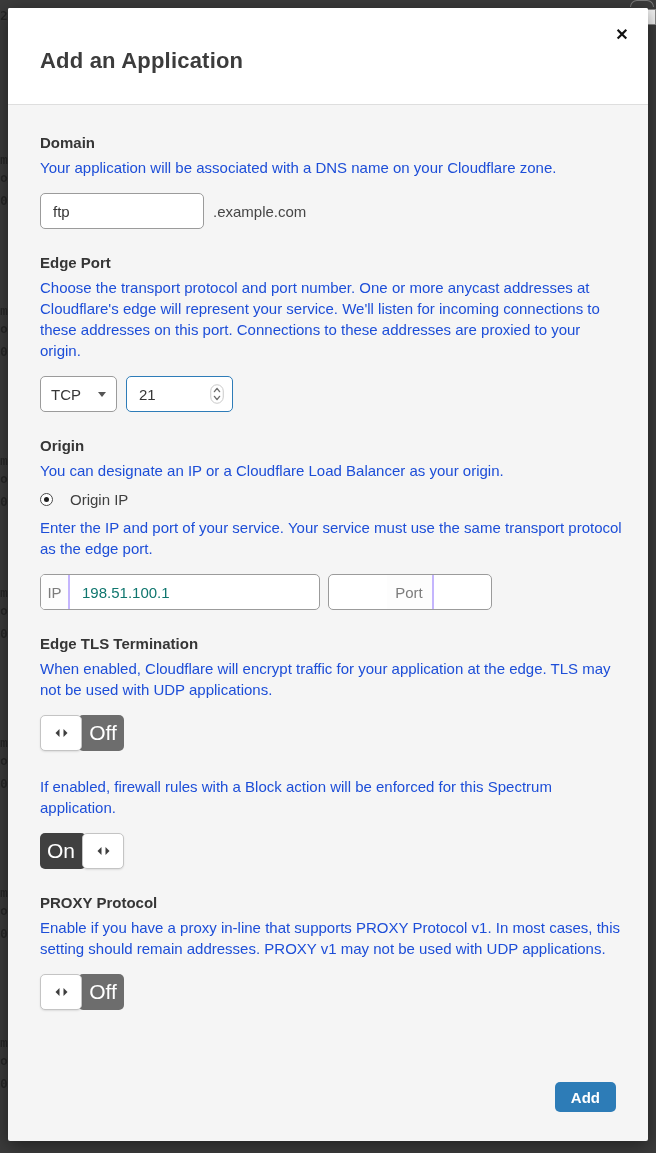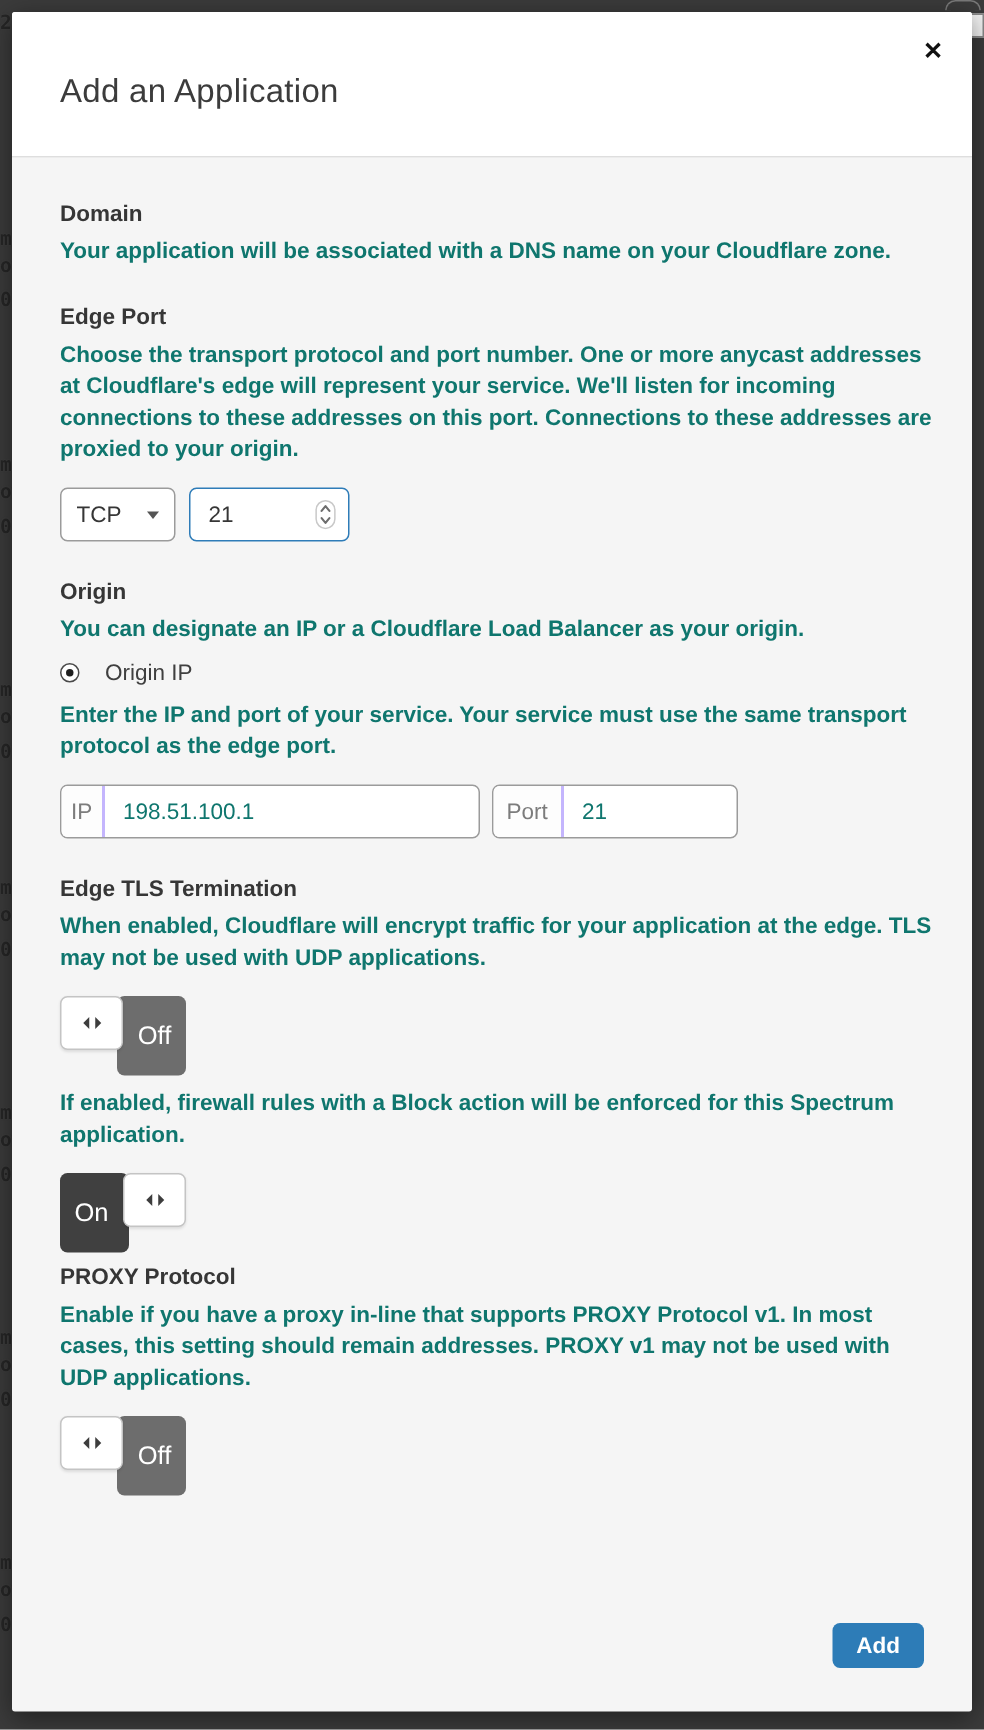--- a/index.html
+++ b/index.html
@@ -33,36 +33,36 @@
     background:#f5f5f5;border-radius:2px;
     box-shadow:0 4px 18px rgba(0,0,0,.45);
     overflow:hidden;
   }
   .modal-header{
     position:relative;height:96px;background:#ffffff;
     border-bottom:1px solid #dedede;
   }
   .modal-title{
     position:absolute;left:32px;top:40px;
-    font-size:22px;font-weight:400;color:#3c3c3c;letter-spacing:.2px;
+    font-size:22px;font-weight:700;color:#3c3c3c;letter-spacing:.2px;
   }
   .close-btn{
     position:absolute;right:12px;top:12px;width:28px;height:28px;
     display:flex;align-items:center;justify-content:center;
     font-size:16px;font-weight:700;color:#111;cursor:pointer;
     background:transparent;border:none;
   }
   .modal-body{padding:29px 24px 0 32px;position:relative;}
   .section{margin:0 0 0 0;}
   .section + .section{margin-top:25px;}
   .sec-heading{
     font-size:15px;font-weight:700;color:#363636;margin:0 0 6px 0;
   }
   .desc{
-    font-size:15px;font-weight:700;color:#0f766e;line-height:21px;
+    font-size:15px;font-weight:400;color:#1d4ed8;line-height:21px;
     margin:0 0 15px 0;max-width:592px;
   }
   .note{margin-top:5px;}
   
   .text-input,.select-box,.num-input,.group-input{
     background:#fff;border:1px solid #9b9b9b;border-radius:5px;
     height:36px;box-sizing:border-box;display:flex;align-items:center;
     font-size:15px;color:#363636;
   }
   .text-input{width:164px;padding:0 12px;}
@@ -85,34 +85,34 @@
     border-radius:50%;background:#1f1f1f;
   }
   .radio.disabled{border-color:#d7d7d7;}
   .radio-label{font-size:15px;color:#3f3f3f;}
   .radio-row.disabled .radio-label{color:#b9b9b9;}
   .radio-row.disabled{cursor:default;}
   
   .group-row{display:flex;align-items:center;margin-top:15px;}
   .group-input{padding:0;overflow:hidden;}
   .group-ip{width:280px;}
-  .group-port{width:164px;margin-left:8px;}
+  .group-port{width:164px;margin-left:8px;flex-direction:column;}
   .group-prefix{
     color:#7c7c7c;font-size:15px;display:flex;align-items:center;justify-content:center;
     height:100%;border-right:2px solid #c4b5fd;background:#fdfdfd;flex:0 0 auto;
   }
   .group-ip .group-prefix{width:27px;}
   .group-port .group-prefix{width:45px;}
   .group-value{padding:0 12px;color:#0f766e;text-align:right;}
   
   .toggle{position:relative;width:84px;height:36px;cursor:pointer;}
   .toggle-state{
-    position:absolute;top:0;height:53px;width:46px;border-radius:5px;
+    position:absolute;top:0;height:36px;width:46px;border-radius:5px;
     display:flex;align-items:center;justify-content:center;
-    font-size:17px;color:#fff;box-sizing:border-box;
+    font-size:21px;color:#fff;box-sizing:border-box;
   }
   .toggle.off .toggle-state{right:0;background:#6d6d6d;padding-left:4px;}
   .toggle.on  .toggle-state{left:0;background:#404040;padding-right:4px;}
   .toggle-handle{
     position:absolute;top:0;width:42px;height:36px;background:#fff;
     border:1px solid #c4c4c4;border-radius:5px;box-sizing:border-box;
     display:flex;align-items:center;justify-content:center;z-index:2;
     box-shadow:0 1px 2px rgba(0,0,0,.10);
   }
   .toggle.off .toggle-handle{left:0;}
@@ -160,20 +160,24 @@
   <div class="modal-header">
     <div class="modal-title">Add an Application</div>
     <button class="close-btn">✕</button>
   </div>
 
   <div class="modal-body">
 
     <div class="section">
       <div class="sec-heading">Domain</div>
       <p class="desc">Your application will be associated with a DNS name on your Cloudflare zone.</p>
+      <div class="inline-row">
+        <input class="text-input" type="text" value="ftp" style="">
+        <span class="suffix">.example.com</span>
+      </div>
     </div>
 
     <div class="section">
       <div class="sec-heading">Edge Port</div>
       <p class="desc">Choose the transport protocol and port number. One or more anycast addresses at Cloudflare's edge will represent your service. We'll listen for incoming connections to these addresses on this port. Connections to these addresses are proxied to your origin.</p>
       <div class="inline-row">
         <div class="select-box">
           <span>TCP</span>
           <span class="select-caret"></span>
         </div>

